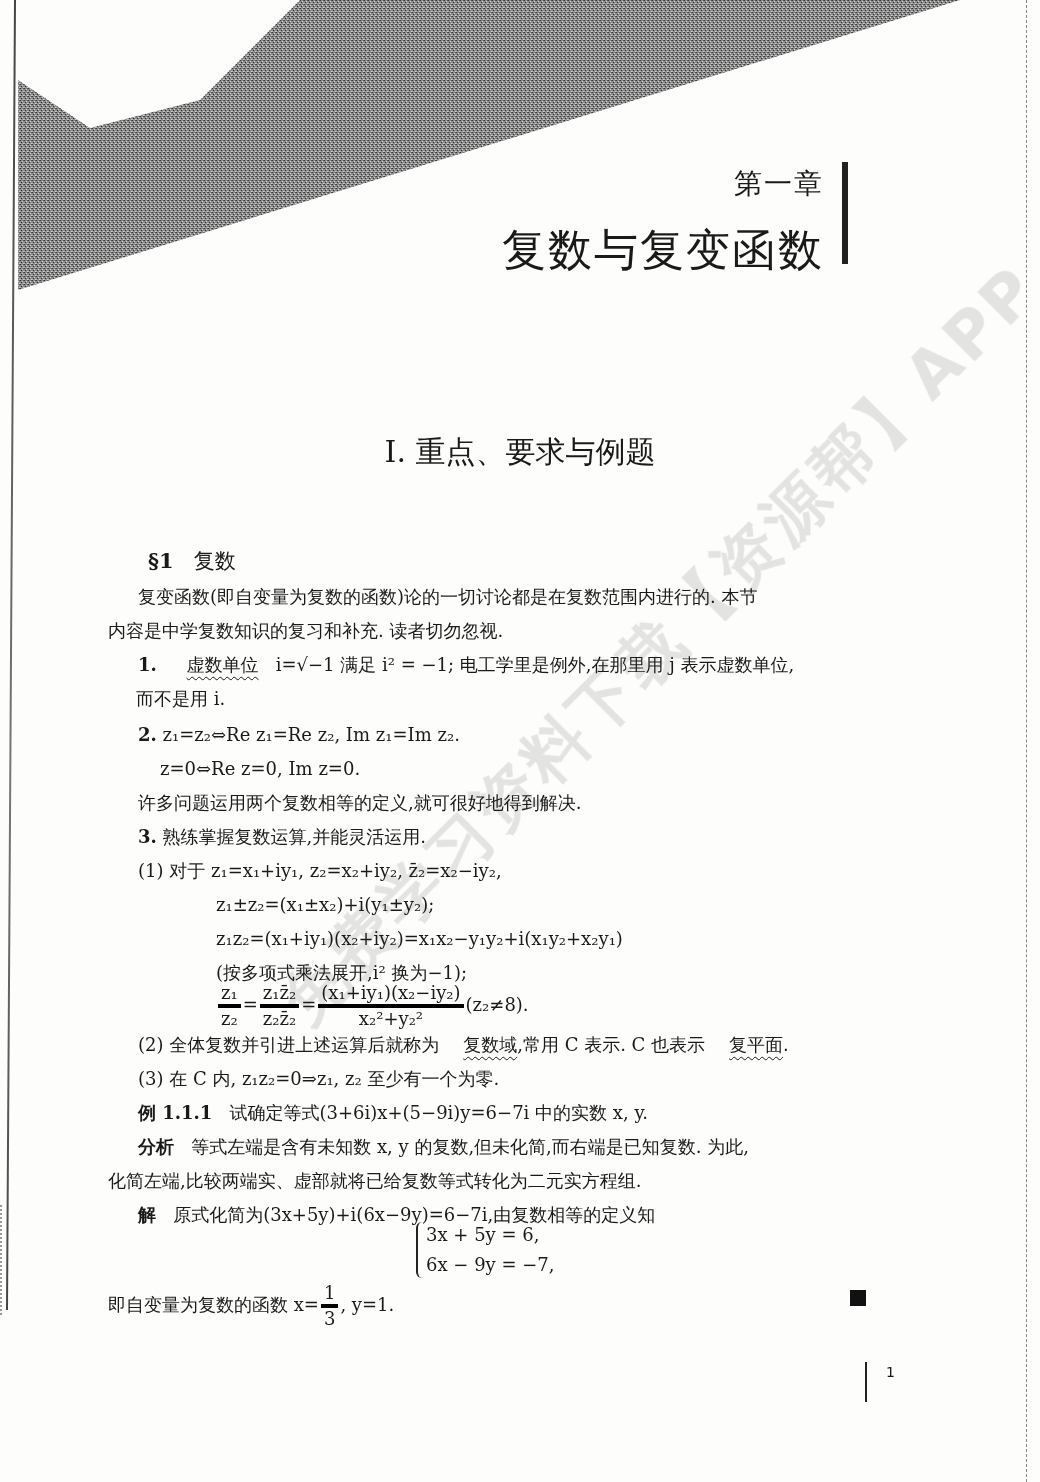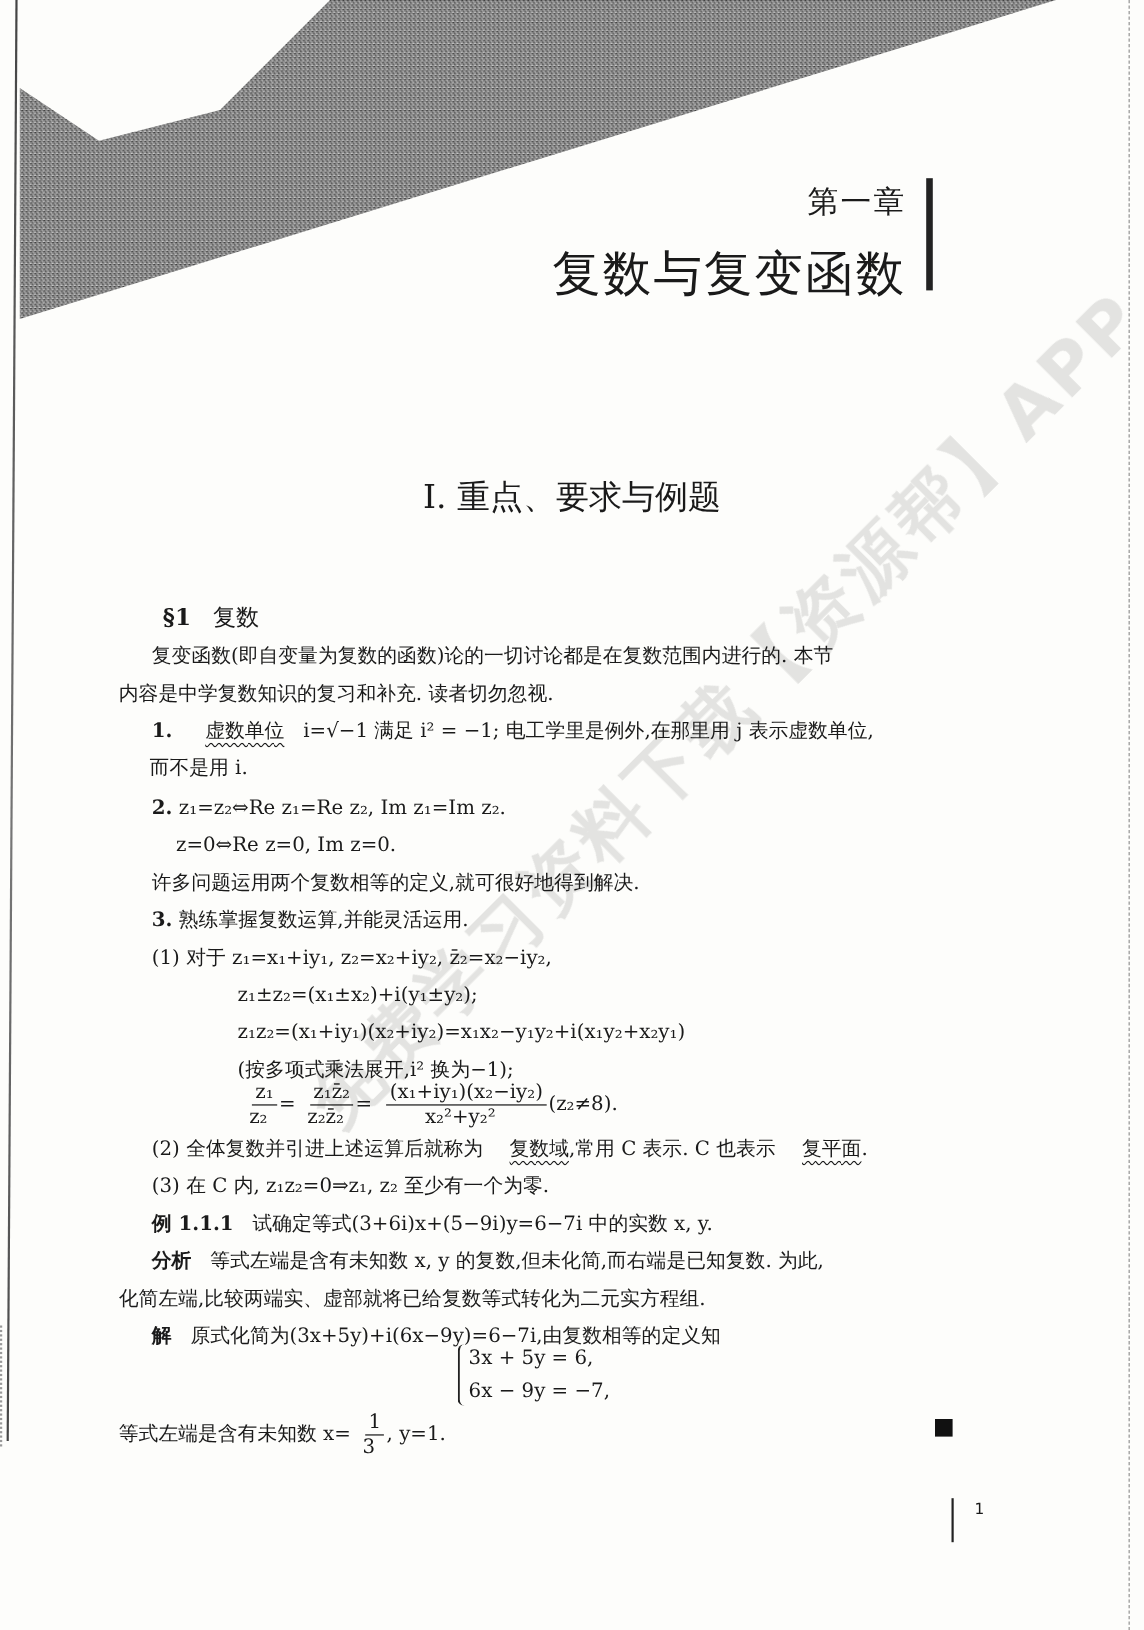--- a/index.html
+++ b/index.html
@@ -41,21 +41,21 @@
     .section-heading {
       position: absolute; left: 0; width: 1040px; top: 432px; text-align: center;
       font-size: 30px; font-weight: normal;
     }
     .content { position: absolute; left: 108px; top: 540px; width: 760px; font-size: 18px; }
     .line { position: absolute; white-space: nowrap; line-height: 26px; }
     .sec-title { font-size: 21px; }
     .wavy { text-decoration: underline wavy; text-underline-offset: 5px; text-decoration-thickness: 1px; margin-left: 24px; }
     .bold { font-weight: bold; }
     .frac { display: inline-block; vertical-align: middle; text-align: center; margin: 0 2px; }
-    .frac .num { display: block; border-bottom: 1px solid #000000; padding: 0 3px; line-height: 22px; margin-left: 11px; }
+    .frac .num { display: block; border-bottom: 4px solid #000000; padding: 0 3px; line-height: 22px; }
     .frac .den { display: block; line-height: 22px; }
     .brace {
       position: absolute; left: 308px; top: 682px; width: 10px; height: 56px;
       border-left: 2px solid #222; border-radius: 6px 0 0 6px;
     }
     .qed { position: absolute; left: 742px; top: 750px; width: 16px; height: 16px; background: #111; }
     .page-num-bar { position: absolute; left: 865px; top: 1362px; width: 2px; height: 40px; background: #222; }
     .page-num { position: absolute; left: 886px; top: 1364px; font-size: 14px; font-family: "DejaVu Sans", sans-serif; }
     .left-mark { position: absolute; left: 0; top: 1205px; width: 2px; height: 110px; border-left: 2px dotted #999; }
   </style>
@@ -159,19 +159,19 @@
   <div class="line" style="left:30px; top:662px;">
     <span class="bold">解</span>&nbsp;&nbsp;
     <span>原式化简为(3x+5y)+i(6x−9y)=6−7i,由复数相等的定义知</span>
   </div>
 
   <div class="brace"></div>
   <div class="line" style="left:318px; top:682px;">3x + 5y = 6,</div>
   <div class="line" style="left:318px; top:712px;">6x − 9y = −7,</div>
 
   <div class="line" style="left:0; top:742px; line-height:normal;">
-    <span>等式左端是含有未知数 x=</span><span class="frac"><span class="num">1</span><span class="den">3</span></span><span>, y=1.</span>
+    <span>即自变量为复数的函数 x=</span><span class="frac"><span class="num">1</span><span class="den">3</span></span><span>, y=1.</span>
   </div>
   <div class="qed"></div>
 </div>
 
 <div class="page-num-bar"></div>
 <div class="page-num">1</div>
 
 </body></html>

